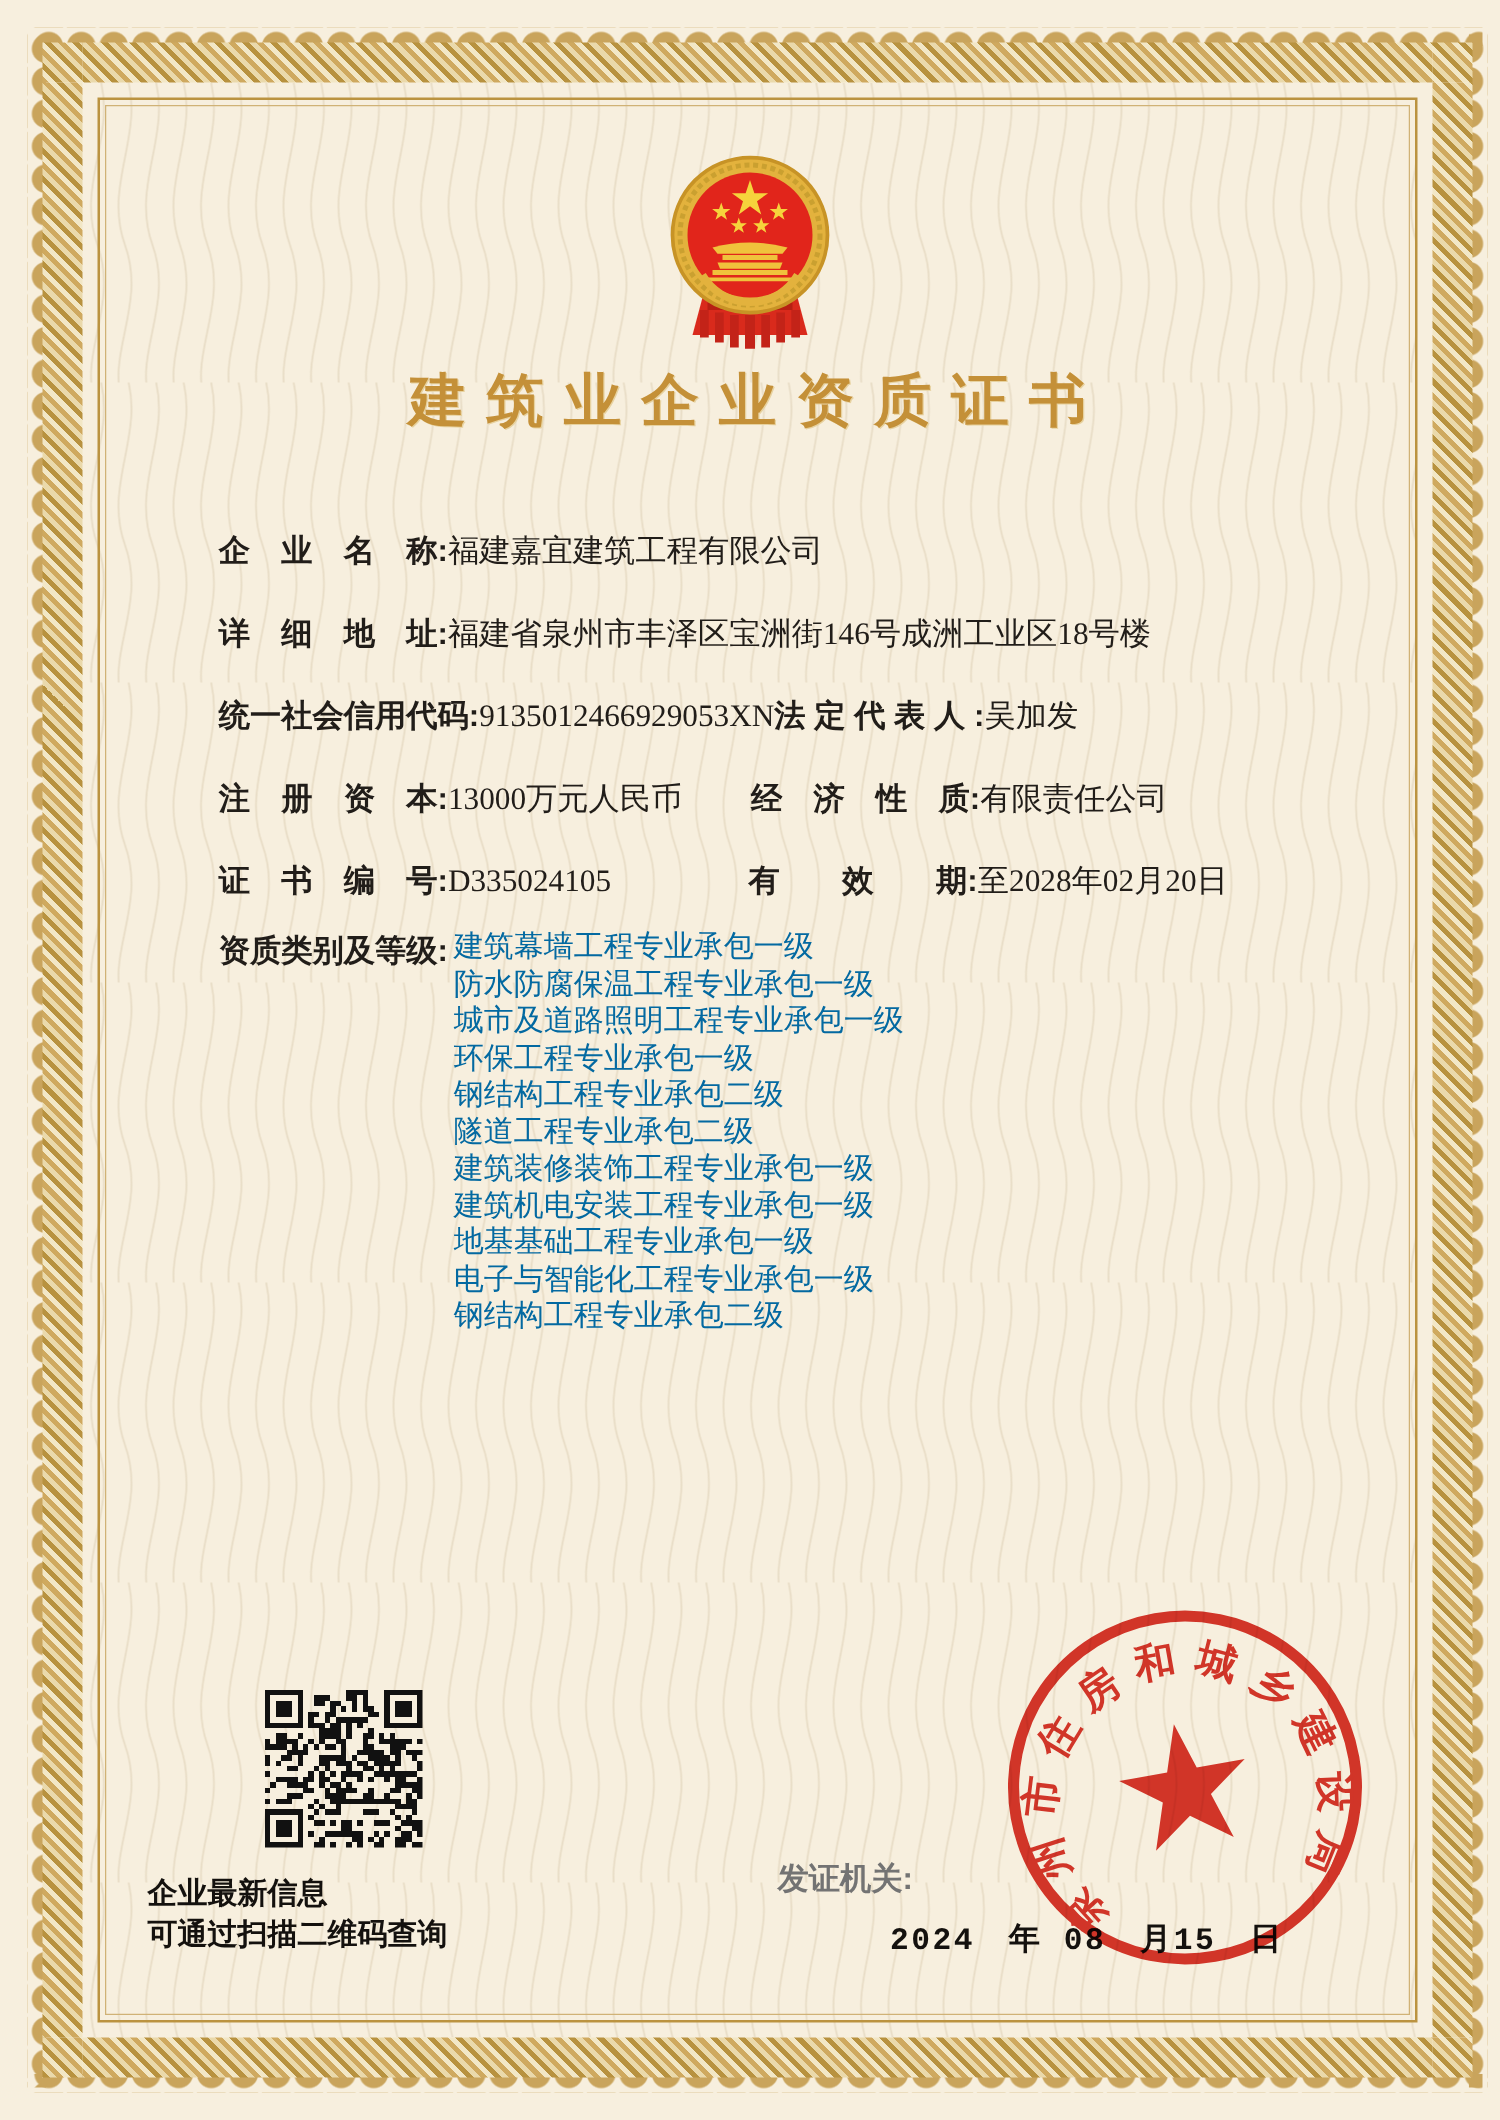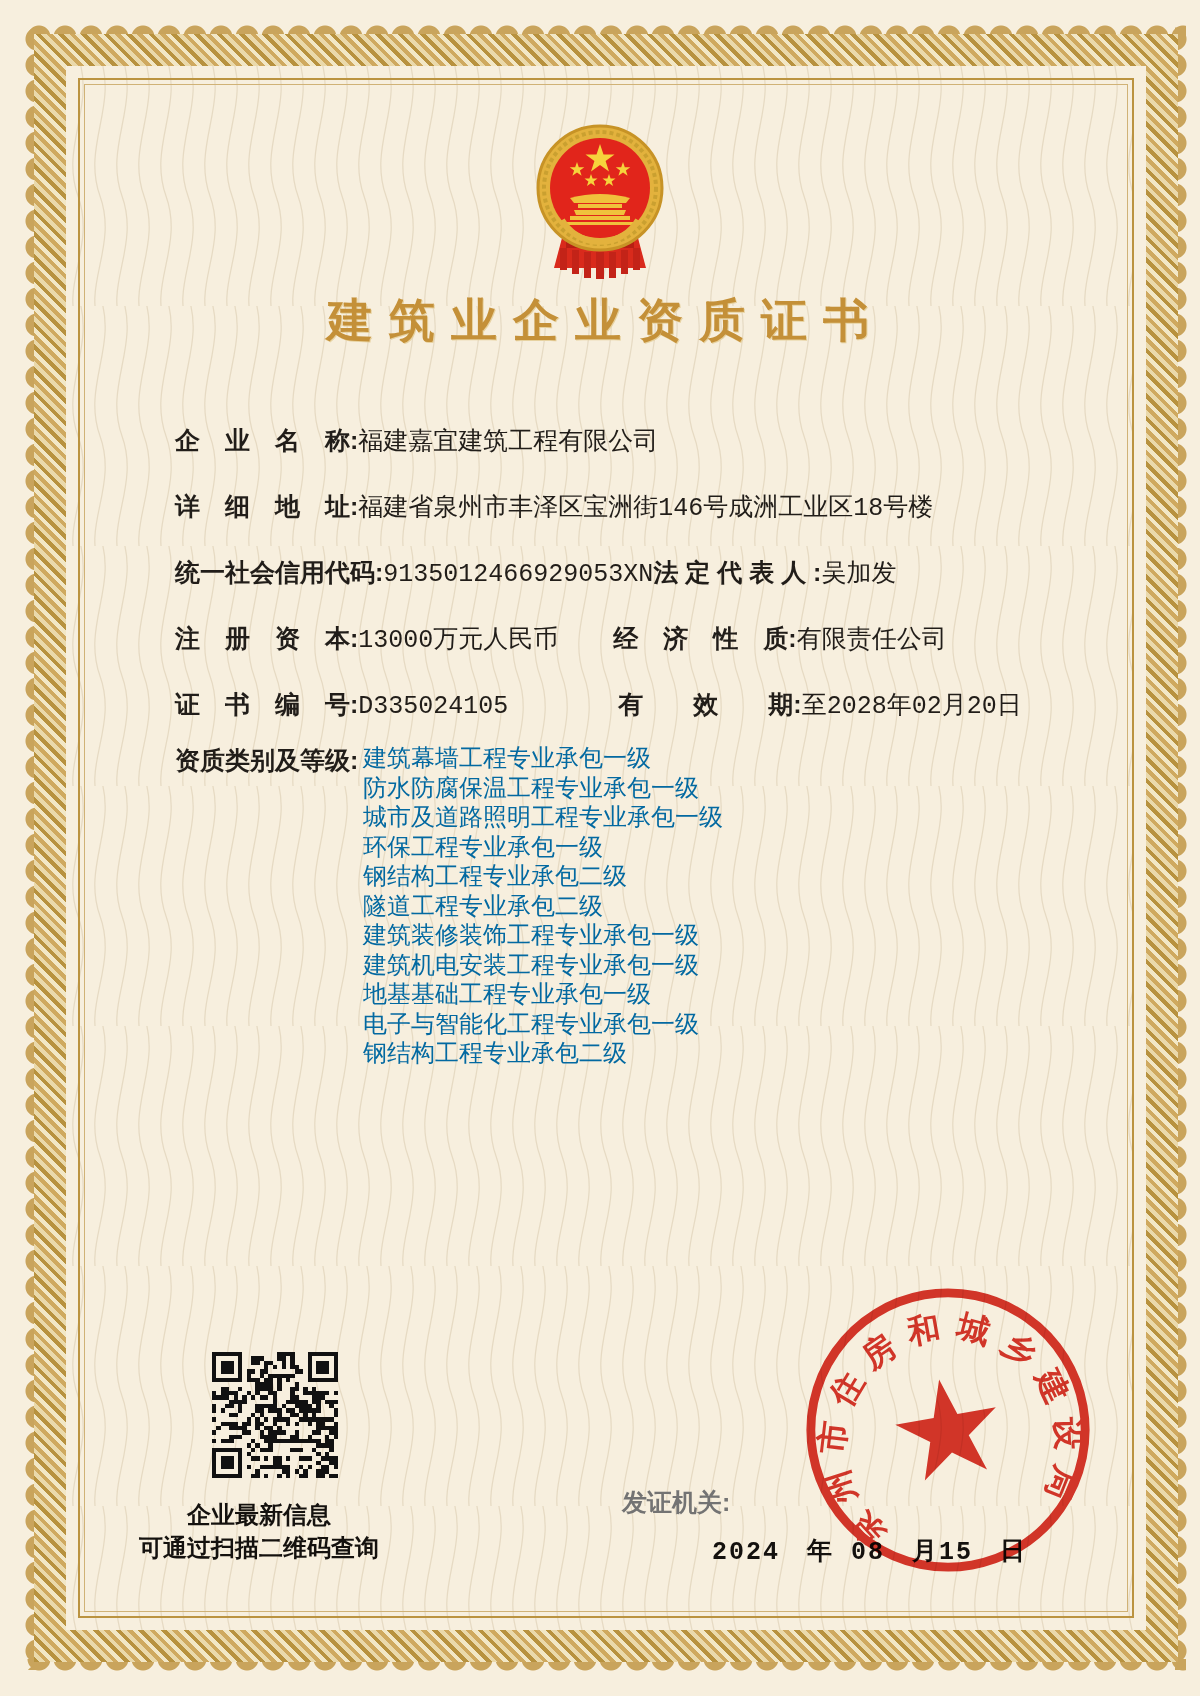--- a/index.html
+++ b/index.html
@@ -24,28 +24,28 @@
   .inner-line{position:absolute;inset:78px;border:2px solid #bb9340;pointer-events:none;}
   .inner-line2{position:absolute;inset:84px;border:1px solid #d0b276;pointer-events:none;}
   
   .guilloche{position:absolute;inset:66px;opacity:.75;}
   
   .title{position:absolute;left:0;right:0;top:290px;text-align:center;
     font-size:46px;font-weight:bold;color:#c49038;letter-spacing:16px;
     text-shadow:1px 1px 0 #e7d2a0;}
   .row{position:absolute;left:175px;right:90px;white-space:nowrap;font-size:25px;color:#211d19;}
   .lbl{font-weight:bold;font-family:"Liberation Sans",sans-serif;}
-  .val{font-family:Liberation Mono, monospace;}
+  .val{font-family:Liberation Serif, serif;}
   .r1{top:424px}.r2{top:490px}.r3{top:556px}.r4{top:622px}.r5{top:688px}
   .gap55{margin-left:55px}.gap110{margin-left:110px}
   .quals-label{position:absolute;left:175px;top:744px;font-size:25px;font-weight:bold;color:#211d19;}
   .quals{position:absolute;left:363px;top:744px;font-size:24px;line-height:29.5px;
     color:#0369a1;font-family:"Liberation Serif",serif;}
   .qr{position:absolute;left:212px;top:1352px;width:126px;height:126px;}
-  .qr-caption{position:absolute;left:104px;top:1498px;width:310px;text-align:center;
+  .qr-caption{position:absolute;left:118px;top:1498px;width:310px;text-align:left;
     font-size:24px;font-weight:bold;color:#14110e;line-height:33px;}
   .issuer{position:absolute;left:622px;top:1486px;font-size:25px;font-weight:bold;color:#737373;}
   .issue-date{position:absolute;left:712px;top:1534px;font-size:25px;font-weight:bold;color:#14110e;letter-spacing:2px;font-family:Liberation Mono, monospace;}
   .seal{position:absolute;left:800px;top:1282px;width:296px;height:296px;
     transform:rotate(-10deg);opacity:.93;mix-blend-mode:multiply;}
   .emblem{position:absolute;left:500px;top:116px;width:200px;height:170px;}
 </style>
 </head>
 <body>
 

